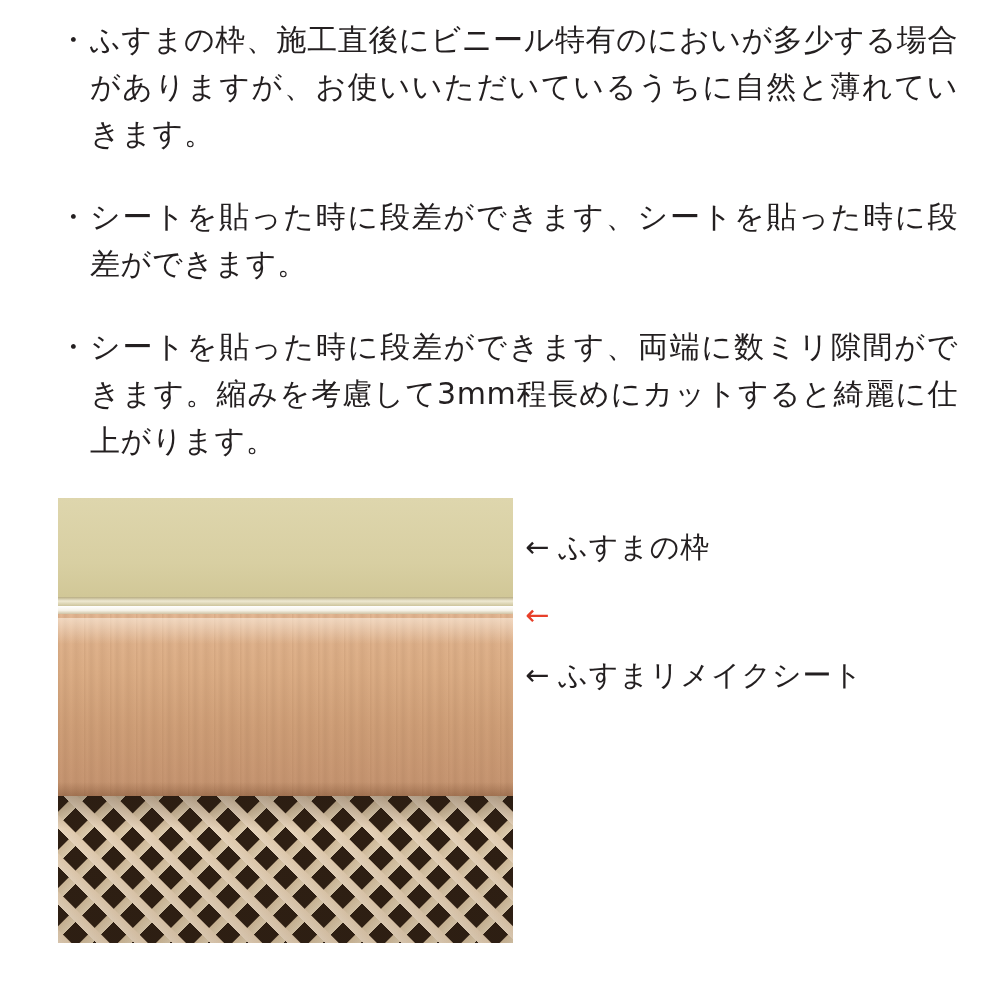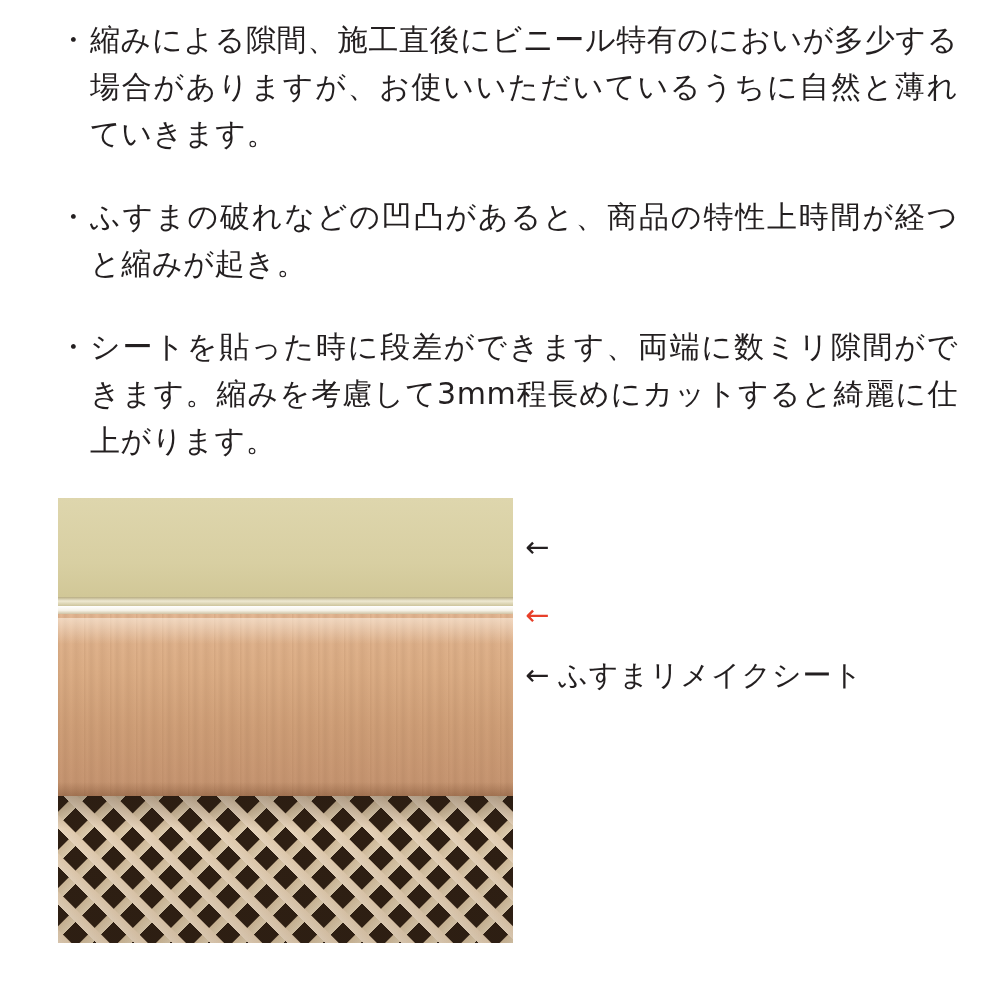--- a/index.html
+++ b/index.html
@@ -170,26 +170,26 @@
 </style>
 </head>
 <body>
 
 <div class="page">
 
   <div class="notes">
 
     <div class="note">
       <span class="note-bullet">・</span>
-      <div class="note-body">縮みによる隙間、施工直後にビニール特有のにおいが多少する場合がありますが、お使いいただいているうちに自然と薄れていきます。</div>
+      <div class="note-body">ふすまの枠、施工直後にビニール特有のにおいが多少する場合がありますが、お使いいただいているうちに自然と薄れていきます。</div>
     </div>
 
     <div class="note">
       <span class="note-bullet">・</span>
-      <div class="note-body">ふすまの破れなどの凹凸があると、商品の特性上時間が経つと縮みが起き。</div>
+      <div class="note-body">シートを貼った時に段差ができます、シートを貼った時に段差ができます。</div>
     </div>
 
     <div class="note">
       <span class="note-bullet">・</span>
       <div class="note-body">シートを貼った時に段差ができます、両端に数ミリ隙間ができます。縮みを考慮して3mm程長めにカットすると綺麗に仕上がります。</div>
     </div>
 
   </div>
 
   <div class="figure">
@@ -202,20 +202,21 @@
     </div>
     <div class="fig-lattice">
       <div class="fig-lattice-shade"></div>
     </div>
   </div>
 
   <div class="labels">
 
     <div class="label" id="label-0">
       <span class="arrow">←</span>
+      <span>ふすまの枠</span>
     </div>
 
     <div class="label accent" id="label-1">
       <span class="arrow">←</span>
     </div>
 
     <div class="label" id="label-2">
       <span class="arrow">←</span>
       <span>ふすまリメイクシート</span>
     </div>

